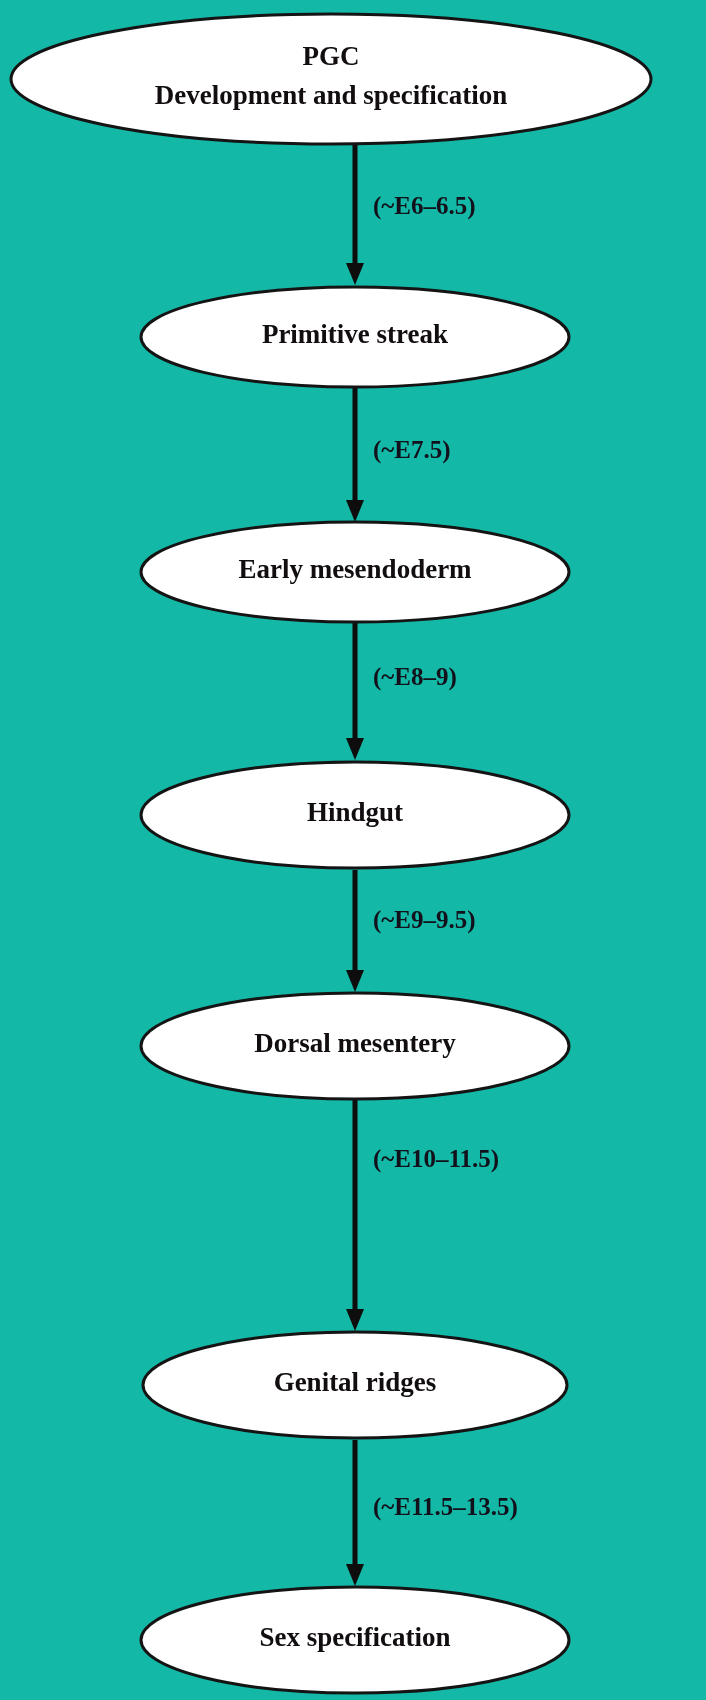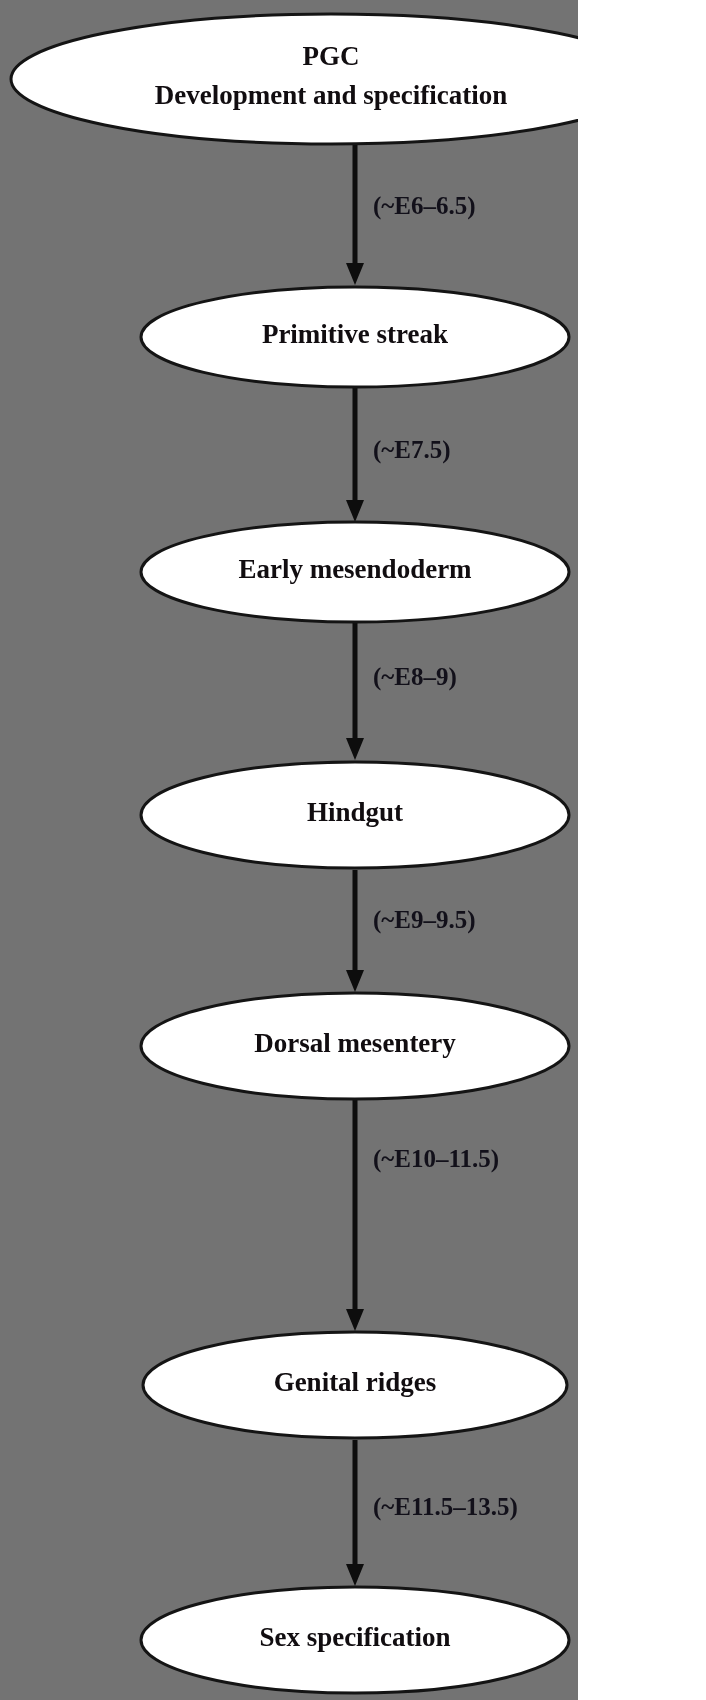--- a/index.html
+++ b/index.html
@@ -7,23 +7,23 @@
     margin: 0;
     padding: 0;
     background: #ffffff;
   }
   body {
     font-family: "Liberation Serif", "DejaVu Serif", serif;
     -webkit-font-smoothing: antialiased;
   }
   #canvas {
     position: relative;
-    width: 578px;
+    width: 706px;
     height: 1700px;
-    background: #737373;
+    background: #14b8a6;
     overflow: hidden;
     text-decoration: underline;
   }
   #flow-svg {
     position: absolute;
     top: 0;
     left: 0;
     width: 706px;
     height: 1700px;
     display: block;

